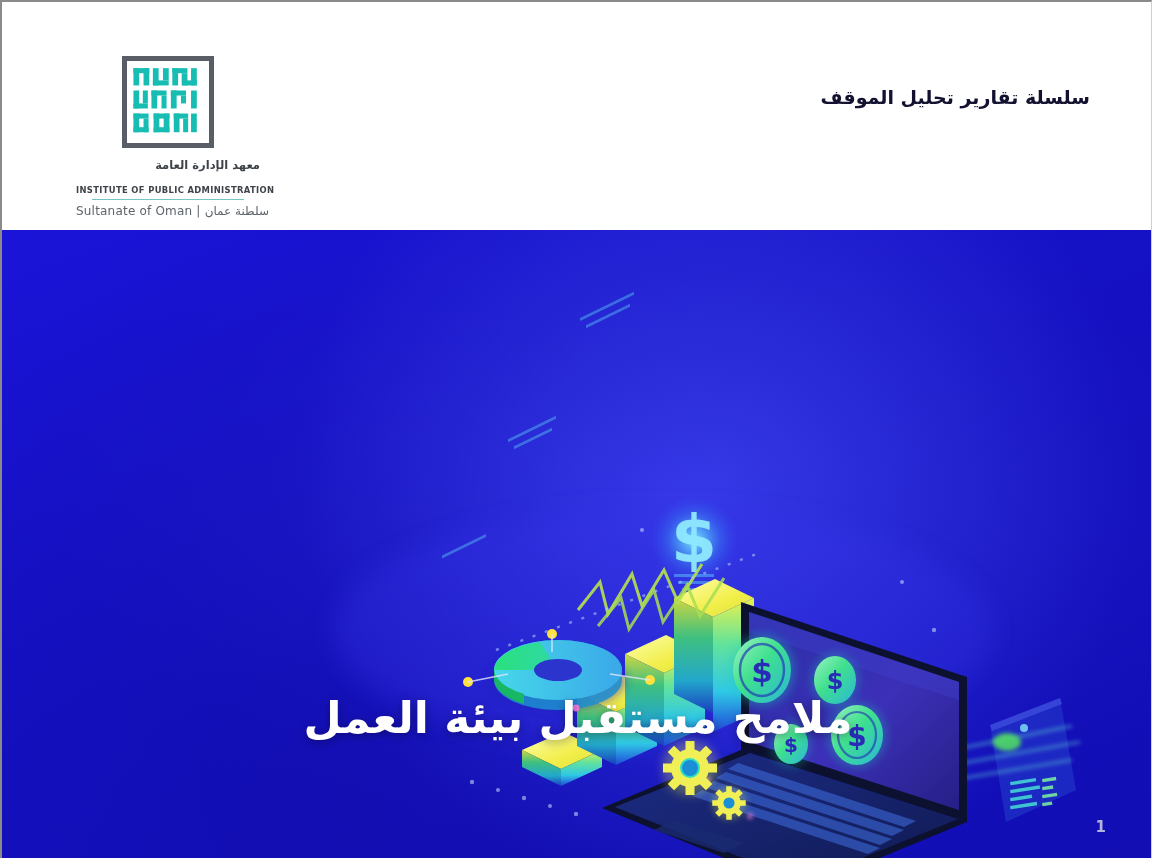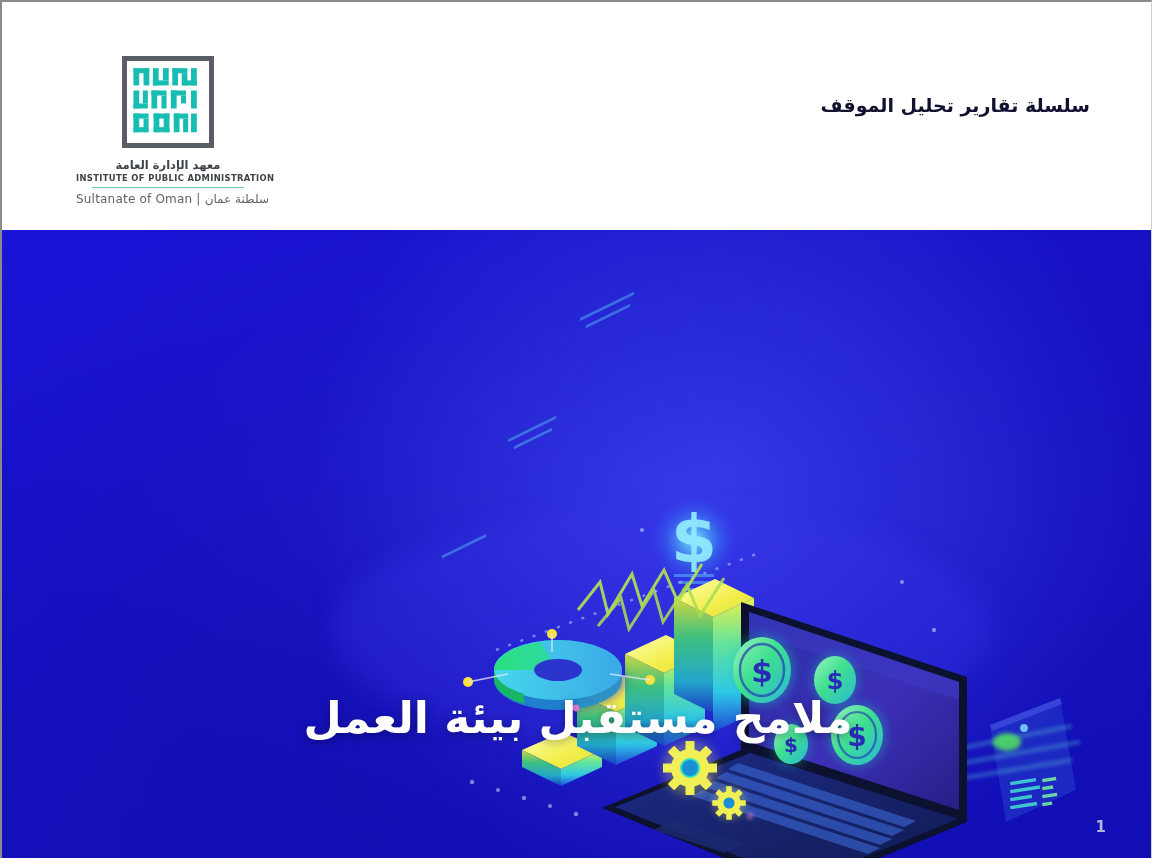--- a/index.html
+++ b/index.html
@@ -21,39 +21,39 @@
 
   
   .header{
     position:absolute;left:0;top:0;width:1152px;height:228px;
     background:#ffffff;
   }
 
   
   .logo-block{
     position:absolute;left:74px;top:44px;width:184px;height:178px;
-    text-align:center;
+    text-align:right;
   }
   .logo-mark{
     width:92px;height:92px;margin:10px auto 0 auto;
     background:#ffffff;
     border:5px solid #595e66;
     box-sizing:border-box;
     position:relative;
     padding:5px;
   }
   .kufic{display:block;width:100%;height:100%;}
   .logo-ar{
     margin-top:11px;
     font-size:11.5px;letter-spacing:1.6px;
     color:#3d4349;font-weight:700;direction:rtl;
     line-height:1.1;
   }
   .logo-en{
-    margin-top:2px;
+    margin-top:14px;
     font-size:8.4px;letter-spacing:0.35px;
     color:#3d4349;font-weight:700;
     line-height:1.1;
     white-space:nowrap;
   }
   .logo-rule{
     margin:4px auto 0 auto;width:152px;height:1.4px;
     background:#74c7c1;
   }
   .logo-sub{
@@ -66,21 +66,21 @@
   .head-titles{
     position:absolute;right:64px;top:78px;
     text-align:right;direction:rtl;
   }
   .main-title{
     font-size:42px;font-weight:700;color:#2d20d6;
     line-height:1.12;letter-spacing:0px;
     white-space:nowrap;
   }
   .sub-title{
-    margin-top:14px;
+    margin-top:6px;
     font-size:19px;font-weight:700;color:#121230;
     white-space:nowrap;
   }
 
   
   .canvas{
     position:absolute;left:0;top:228px;width:1152px;height:628px;
     background:#1410c6;
     background-image:
       radial-gradient(circle at 62% 40%, rgba(60,70,235,.75) 0%, rgba(22,18,205,0) 52%),

